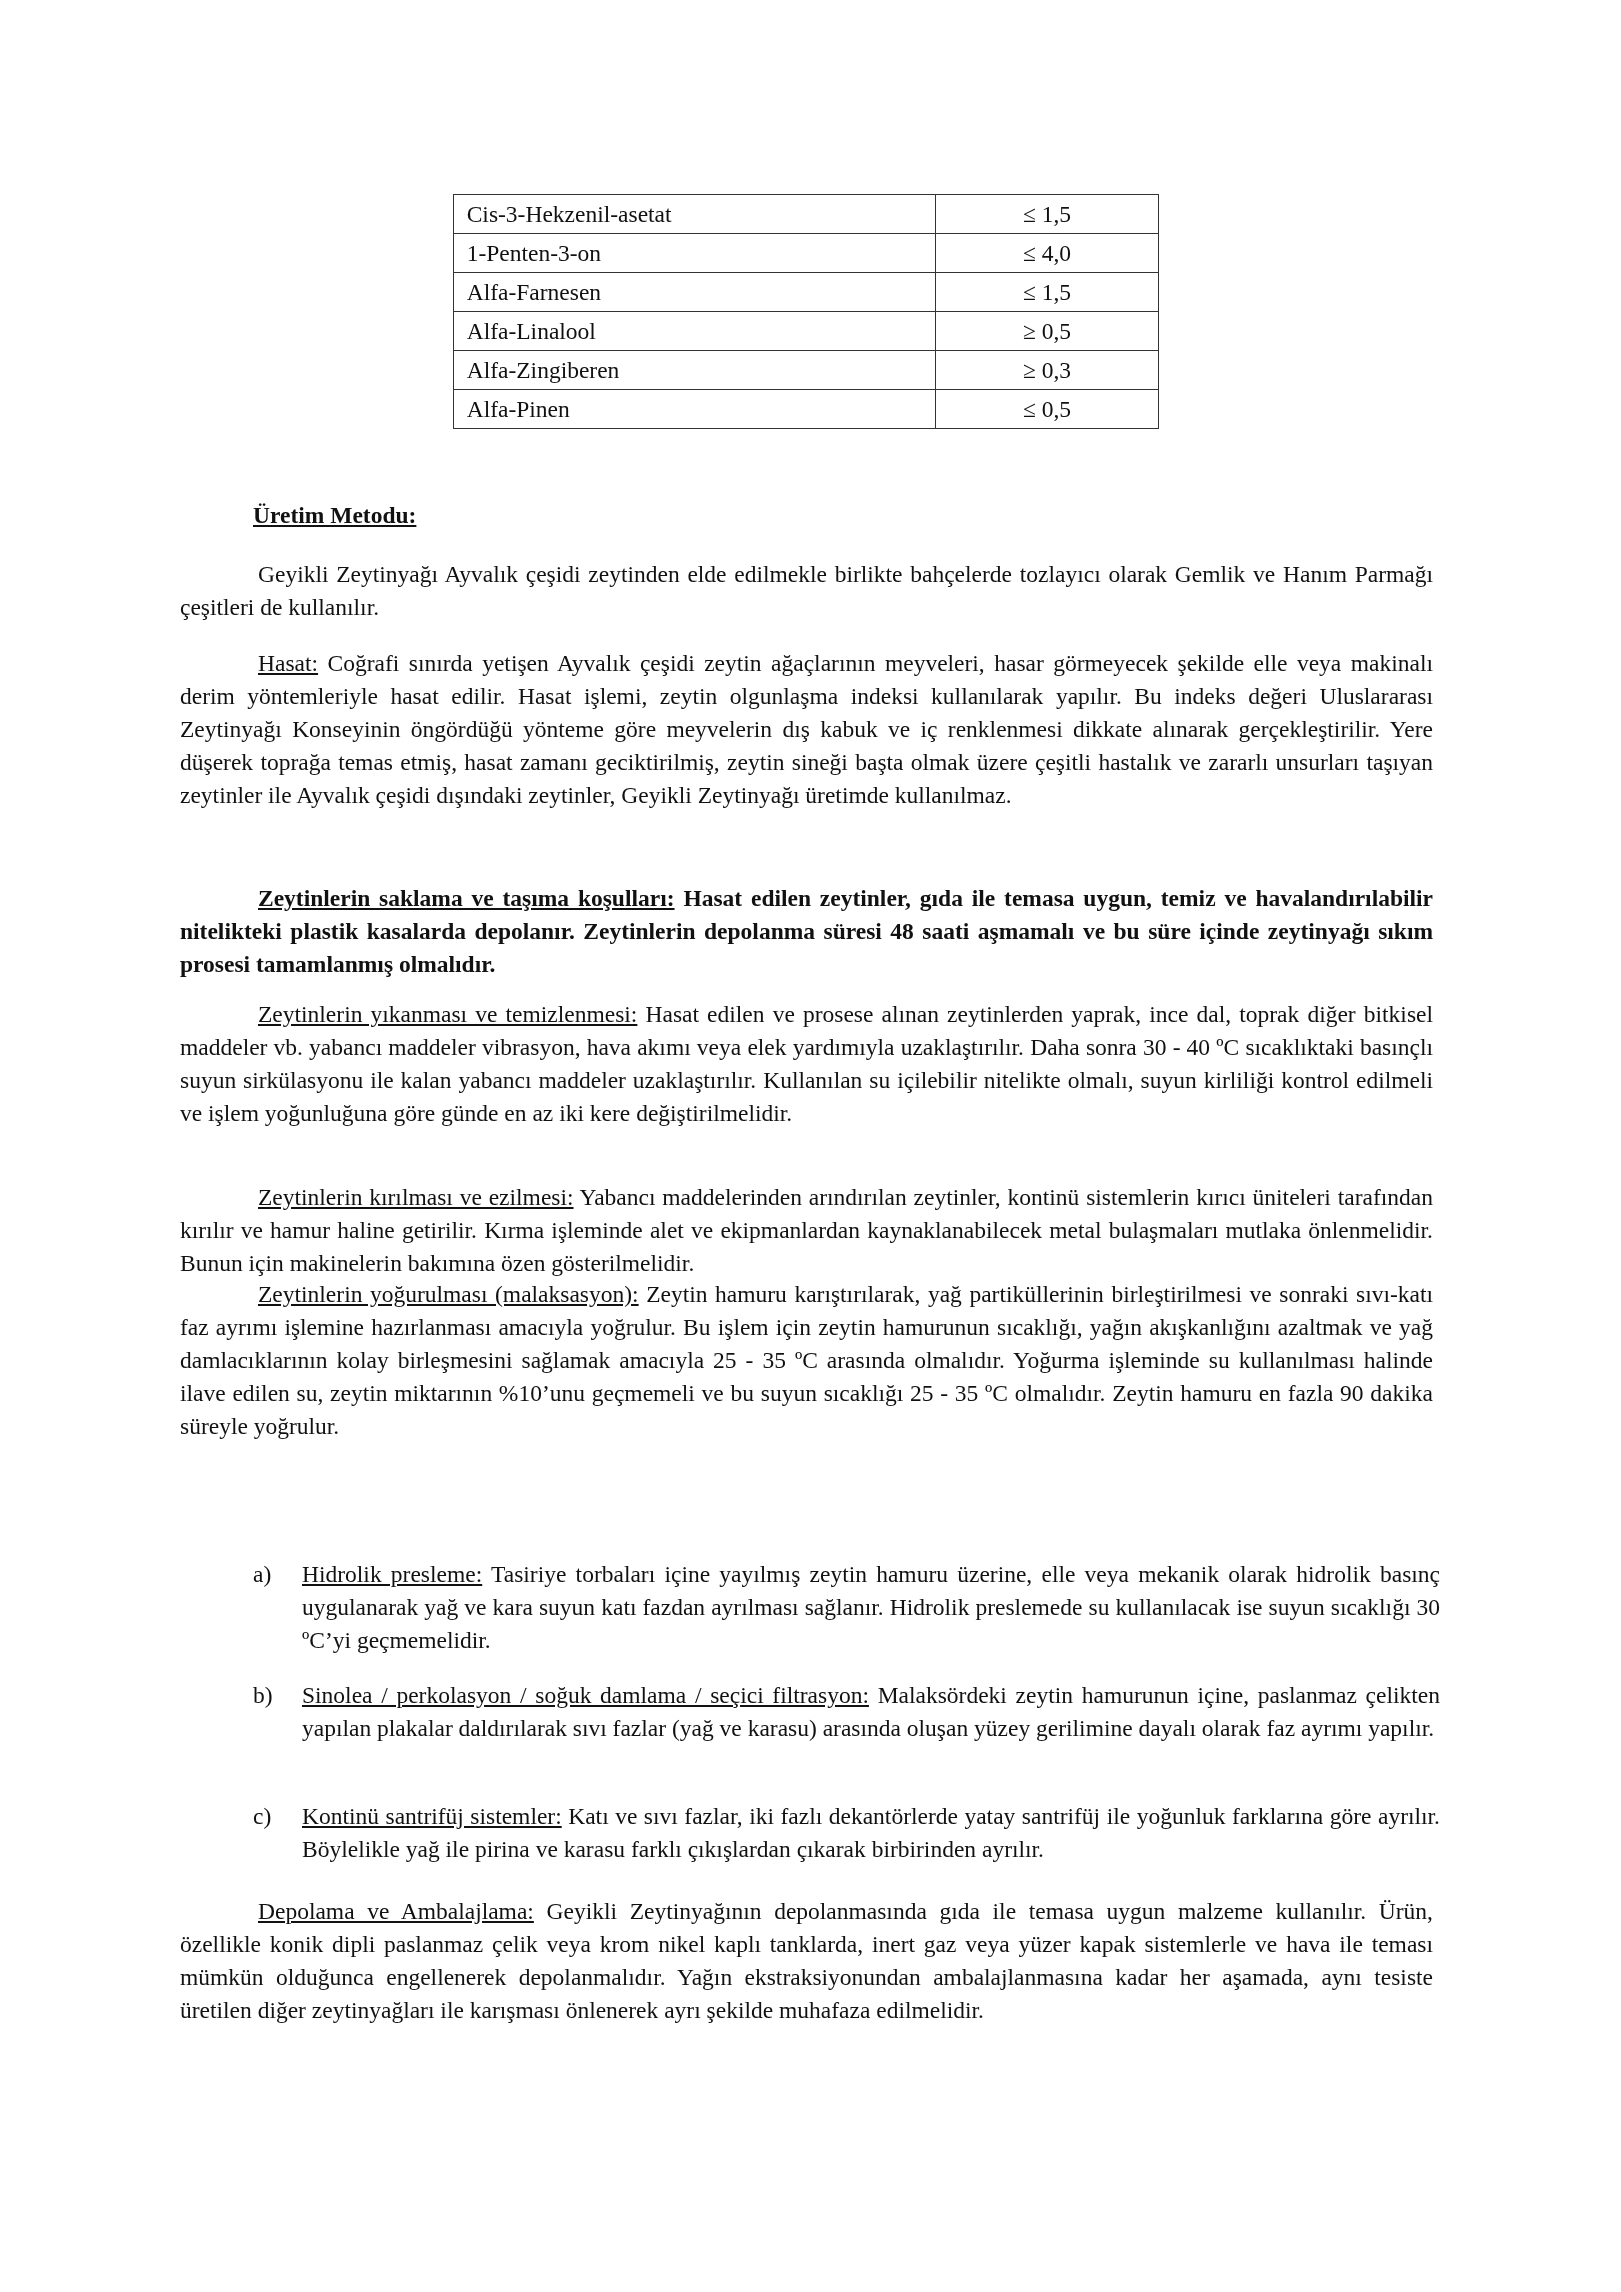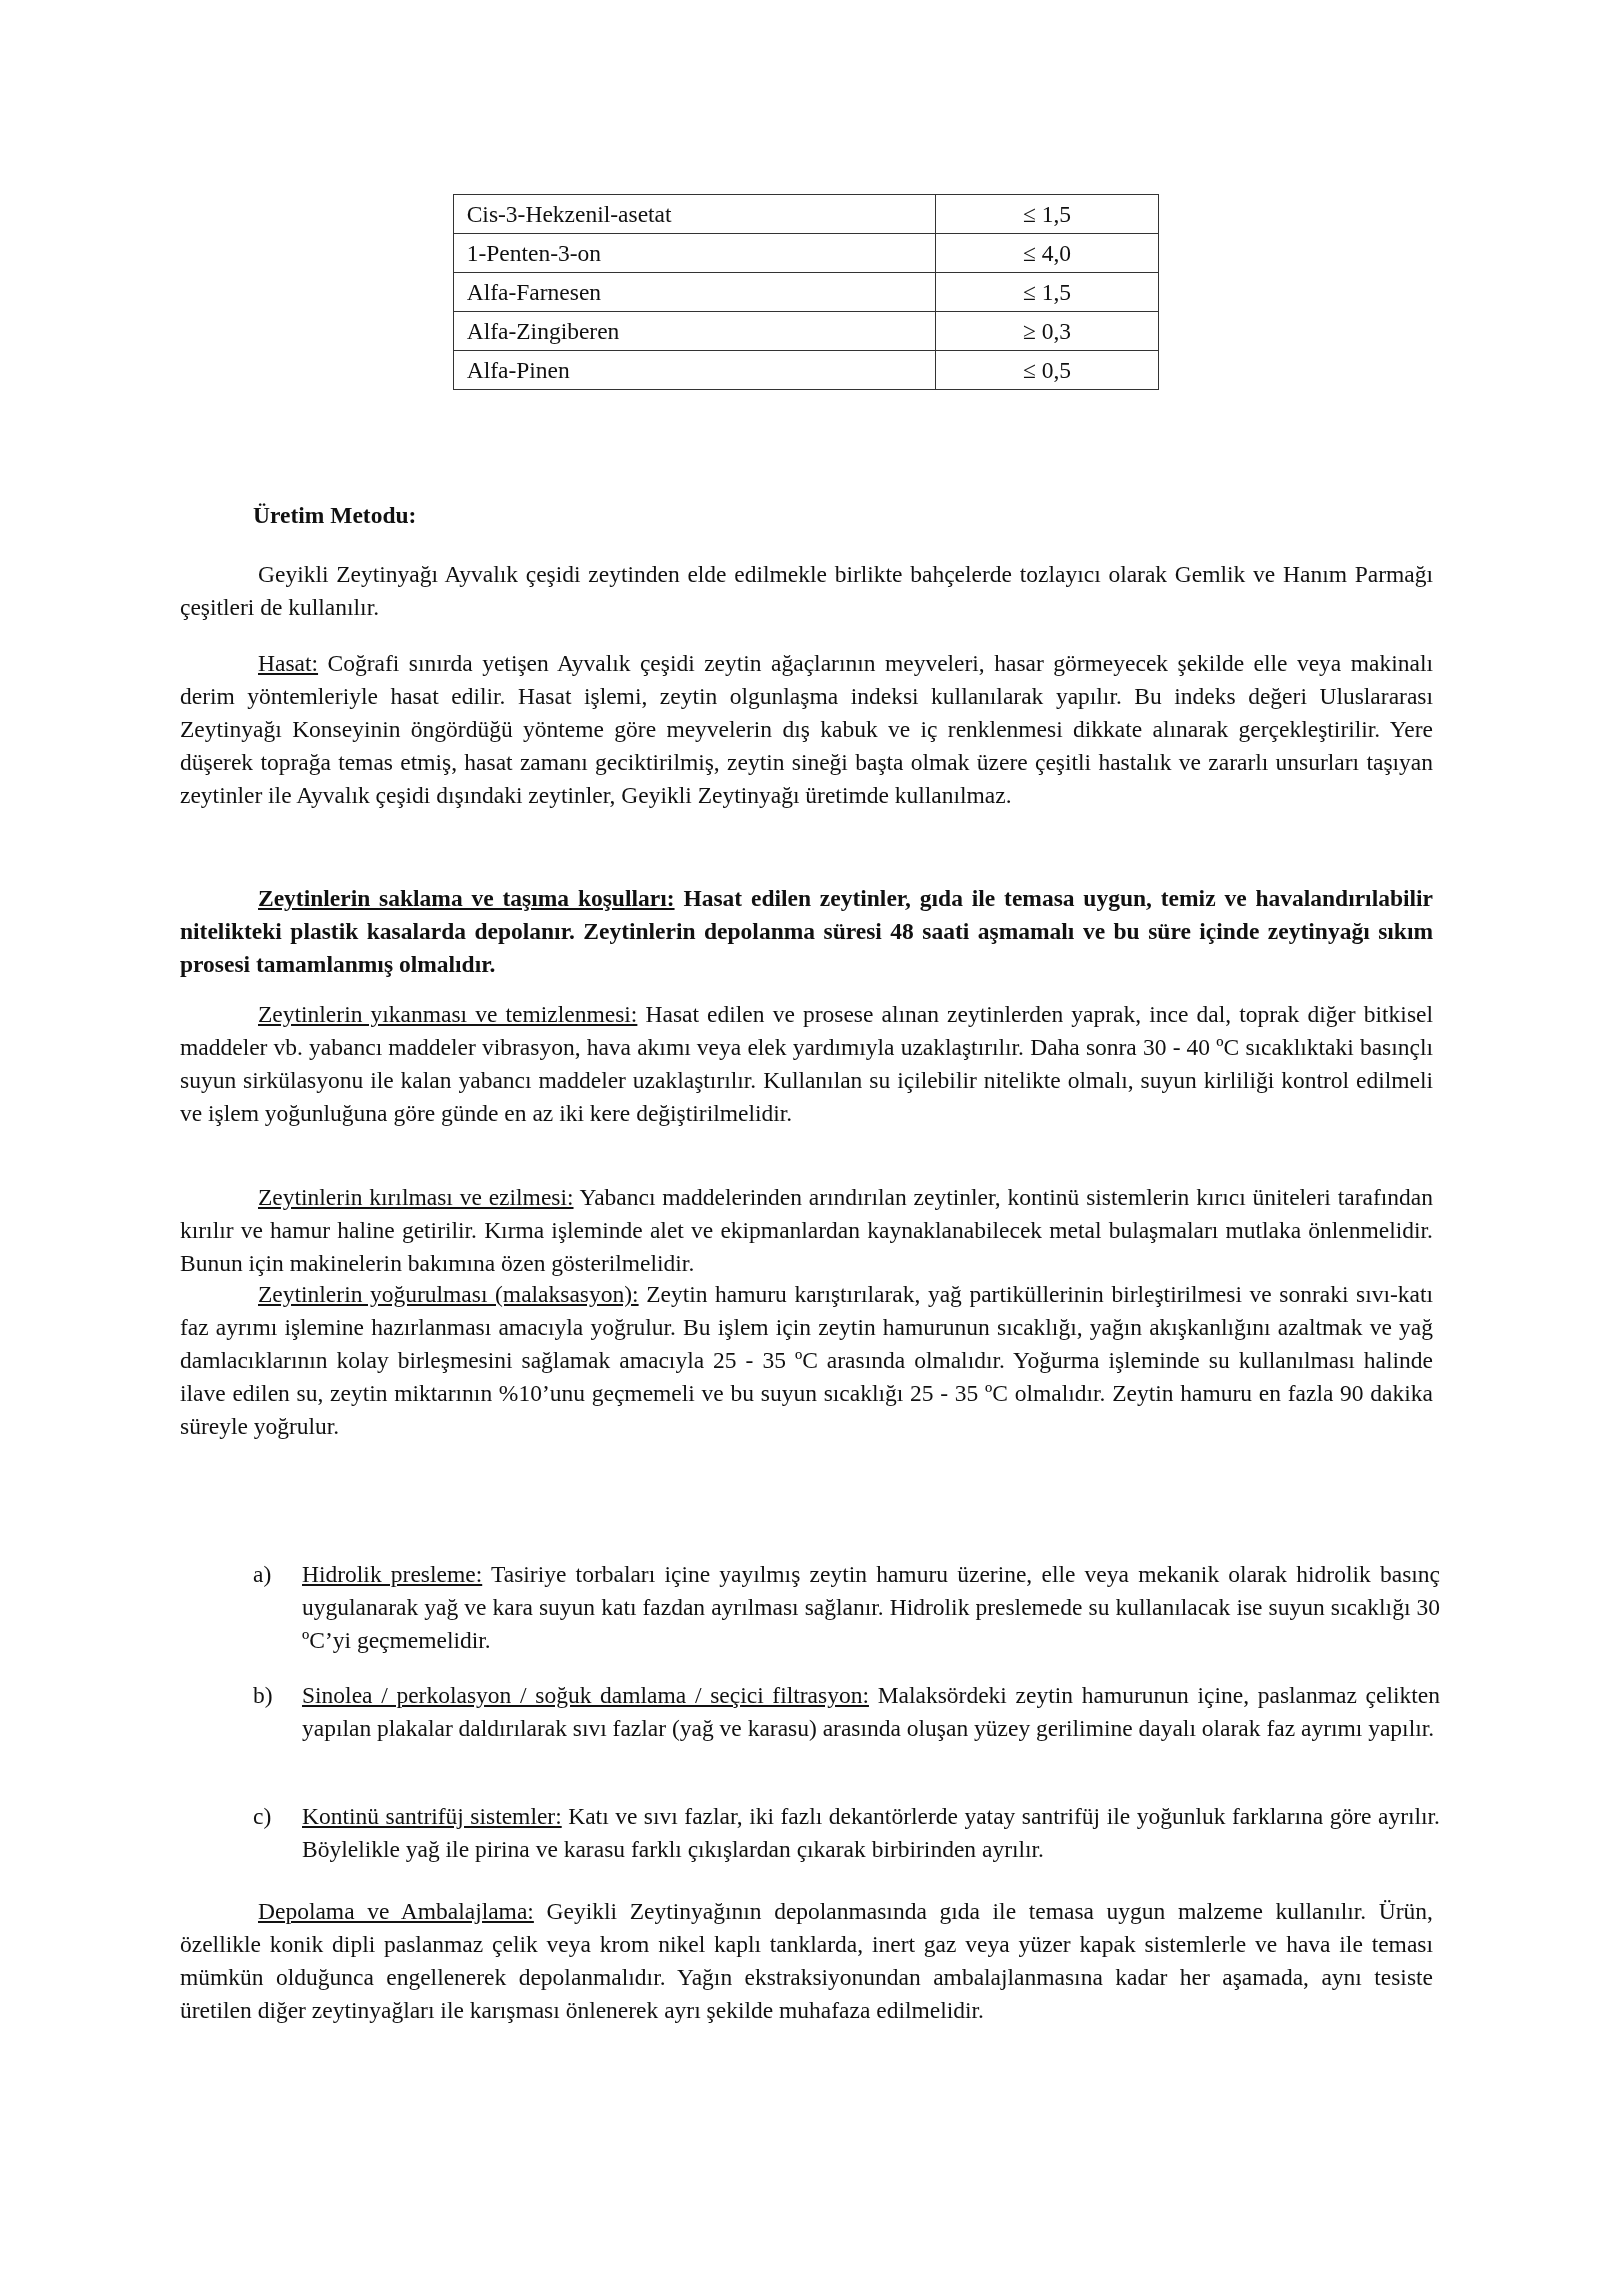--- a/index.html
+++ b/index.html
@@ -2,21 +2,21 @@
 <html><head>
 <meta charset="utf-8">
 <style>
   html, body { margin: 0; padding: 0; background: #ffffff; }
   body { width: 1621px; height: 2293px; position: relative; overflow: hidden;
          font-family: "Liberation Serif", "DejaVu Serif", serif; color: #111; font-size: 23.5px; }
   .page { position: absolute; left: 0; top: 0; width: 1621px; height: 2293px; }
   table.comp { position: absolute; left: 453px; top: 194px; width: 706px; border-collapse: collapse; }
   table.comp td { border: 1.5px solid #333; height: 38px; padding: 0 0 0 12.7px; font-size: 23.5px; line-height: 38px; }
   table.comp td.val { width: 222px; text-align: center; padding: 0; }
-  .heading { position: absolute; left: 253px; top: 502px; font-weight: bold; font-size: 23.5px; }
+  .heading { position: absolute; left: 253px; top: 502px; font-weight: bold; font-size: 23.5px; text-decoration: underline; }
   .text { position: absolute; left: 174px; width: 1265px; font-size: 23.5px; line-height: 33px; text-align: justify; }
   .p { margin: 6px; text-indent: 78px; }
   .u { text-decoration: underline; }
   .list { position: absolute; left: 253px; width: 1187px; font-size: 23.5px; line-height: 33px; text-align: justify; }
   .li { display: flex; }
   .li .mk { width: 49px; flex: none; }
   .li .bd { flex: 1; }
 </style>
 </head>
 <body>
@@ -29,20 +29,24 @@
           <td>Cis-3-Hekzenil-asetat</td>
           <td class="val">≤ 1,5</td>
         </tr>
       <tr>
           <td>1-Penten-3-on</td>
           <td class="val">≤  4,0</td>
         </tr>
       <tr>
           <td>Alfa-Farnesen</td>
           <td class="val">≤  1,5</td>
+        </tr>
+      <tr>
+          <td>Alfa-Linalool</td>
+          <td class="val">≥  0,5</td>
         </tr>
       <tr>
           <td>Alfa-Zingiberen</td>
           <td class="val">≥  0,3</td>
         </tr>
       <tr>
           <td>Alfa-Pinen</td>
           <td class="val">≤  0,5</td>
         </tr>
     </tbody>

